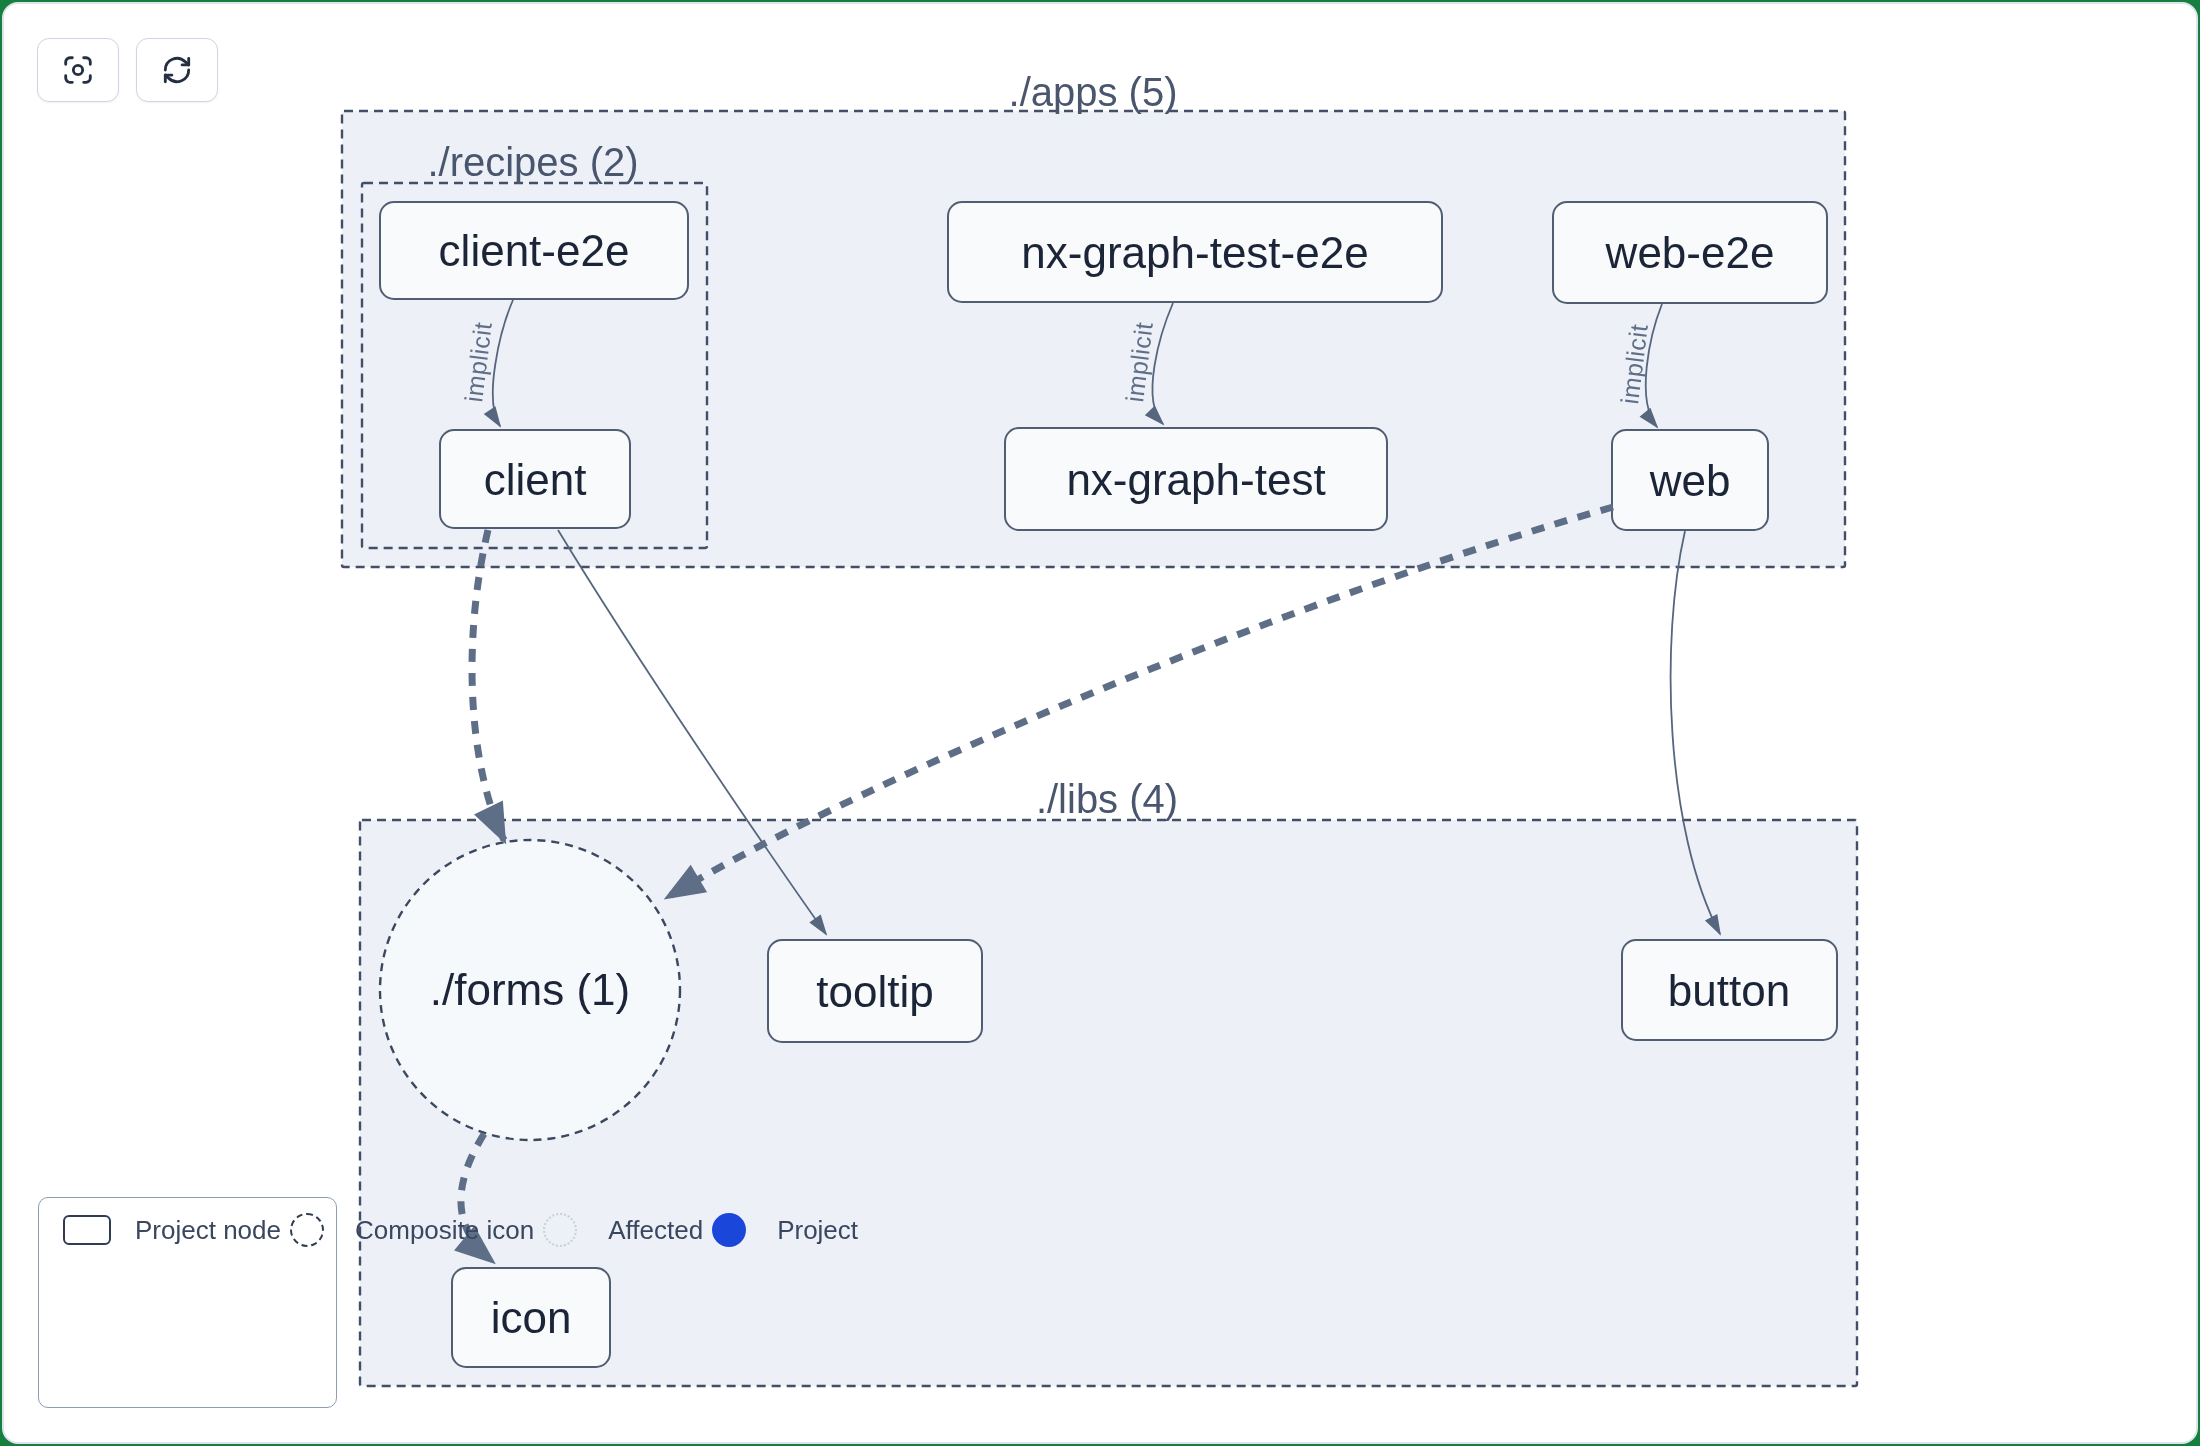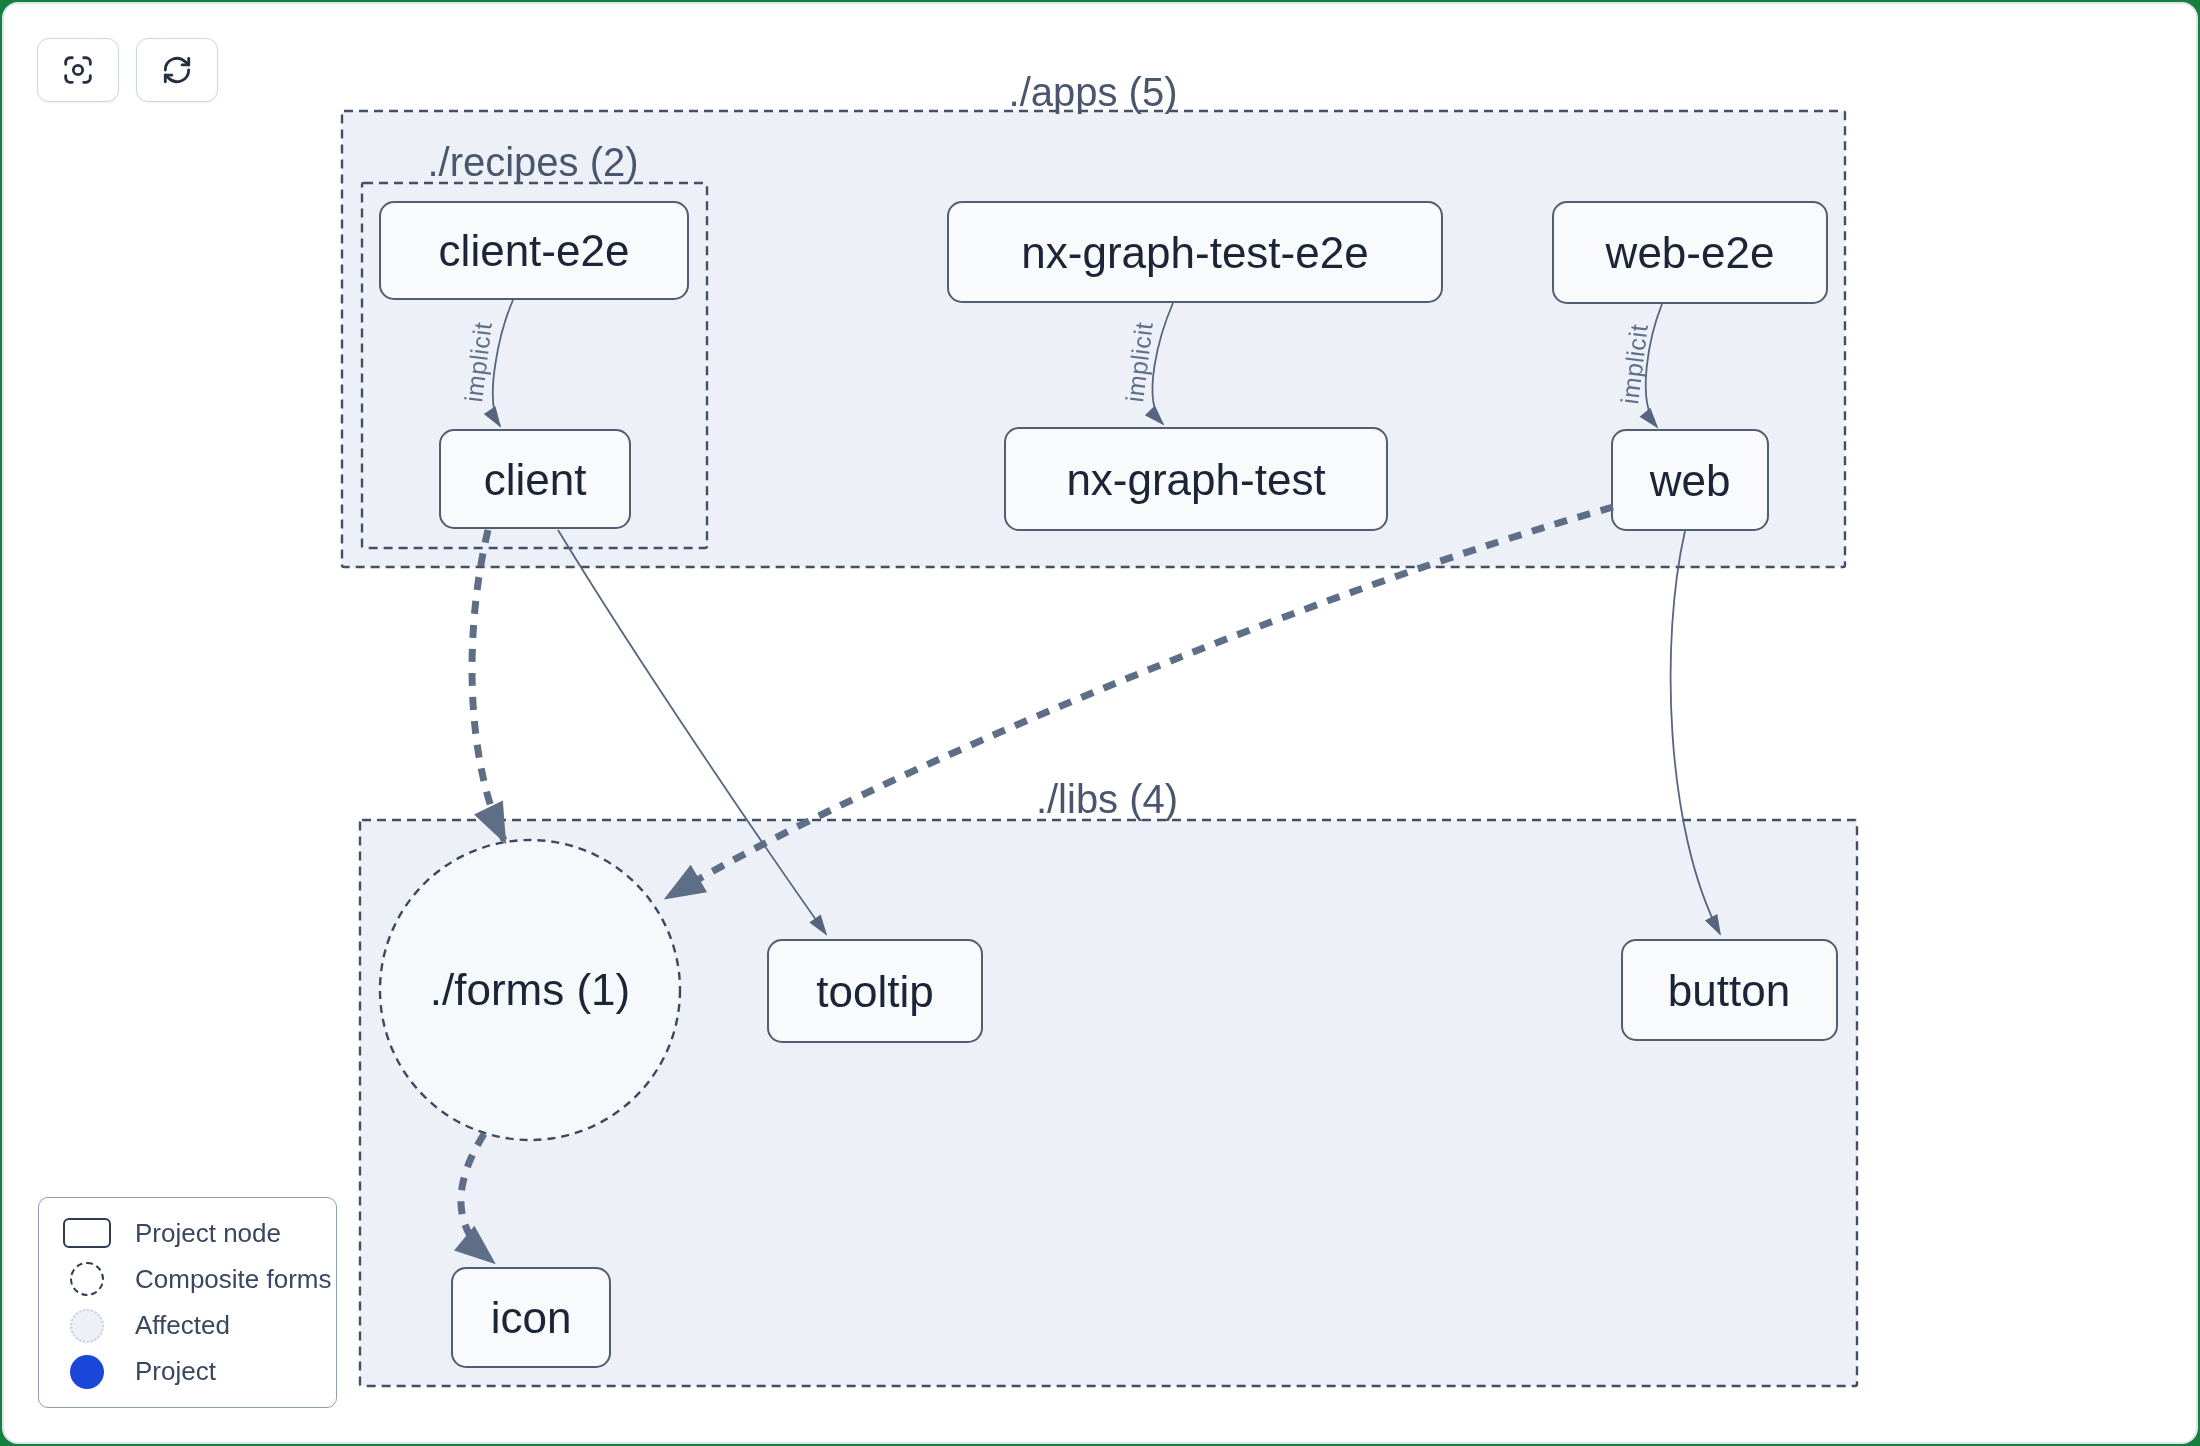--- a/index.html
+++ b/index.html
@@ -15,21 +15,21 @@
   .toolbar{position:absolute;left:37px;top:38px;display:flex;gap:17px;z-index:5;}
   .tool-btn{
     width:82px;height:64px;background:#ffffff;border:1.5px solid #cdd6e4;border-radius:12px;
     display:flex;align-items:center;justify-content:center;cursor:pointer;
     box-shadow:0 1px 2px rgba(30,41,59,0.06);padding:0;
   }
   .tool-btn svg{width:36px;height:36px;stroke:#243042;fill:none;stroke-width:1.9;stroke-linecap:round;stroke-linejoin:round;}
   .legend{
     position:absolute;left:38px;top:1197px;width:299px;height:211px;box-sizing:border-box;
     background:#ffffff;border:1.5px solid #8e9db3;border-radius:10px;z-index:5;
-    display:flex;flex-direction:column;justify-content:space-around;padding:12px 22px;
+    display:flex;flex-direction:row;justify-content:space-around;padding:12px 22px;
   }
   .legend-row{display:flex;align-items:center;height:40px;}
   .legend-swatch-box{width:52px;display:flex;align-items:center;justify-content:center;flex:none;}
   .legend-label{margin-left:22px;font-size:26px;color:#3a4760;white-space:nowrap;}
   .sw-rect{width:48px;height:30px;border:2.5px solid #2f3c51;border-radius:6px;background:#ffffff;box-sizing:border-box;}
   .sw-dashed{width:34px;height:34px;border:2px dashed #2f3c51;border-radius:50%;background:#ffffff;box-sizing:border-box;}
   .sw-affected{width:34px;height:34px;border:2px dotted #c6d0dc;border-radius:50%;background:#edf1f6;box-sizing:border-box;}
   .sw-touched{width:34px;height:34px;border-radius:50%;background:#1a46d9;box-sizing:border-box;}
   text{font-family:"Liberation Sans", sans-serif;}
   .cluster-label{font-size:40px;fill:#49566e;}
@@ -140,21 +140,21 @@
     <div class="legend-row">
       <div class="legend-swatch-box">
           <div class="sw-rect"></div>
         </div>
       <span class="legend-label">Project node</span>
     </div>
     <div class="legend-row">
       <div class="legend-swatch-box">
           <div class="sw-dashed"></div>
         </div>
-      <span class="legend-label">Composite forms</span>
+      <span class="legend-label">Composite icon</span>
     </div>
     <div class="legend-row">
       <div class="legend-swatch-box">
           <div class="sw-affected"></div>
         </div>
       <span class="legend-label">Affected</span>
     </div>
     <div class="legend-row">
       <div class="legend-swatch-box">
           <div class="sw-touched"></div>

